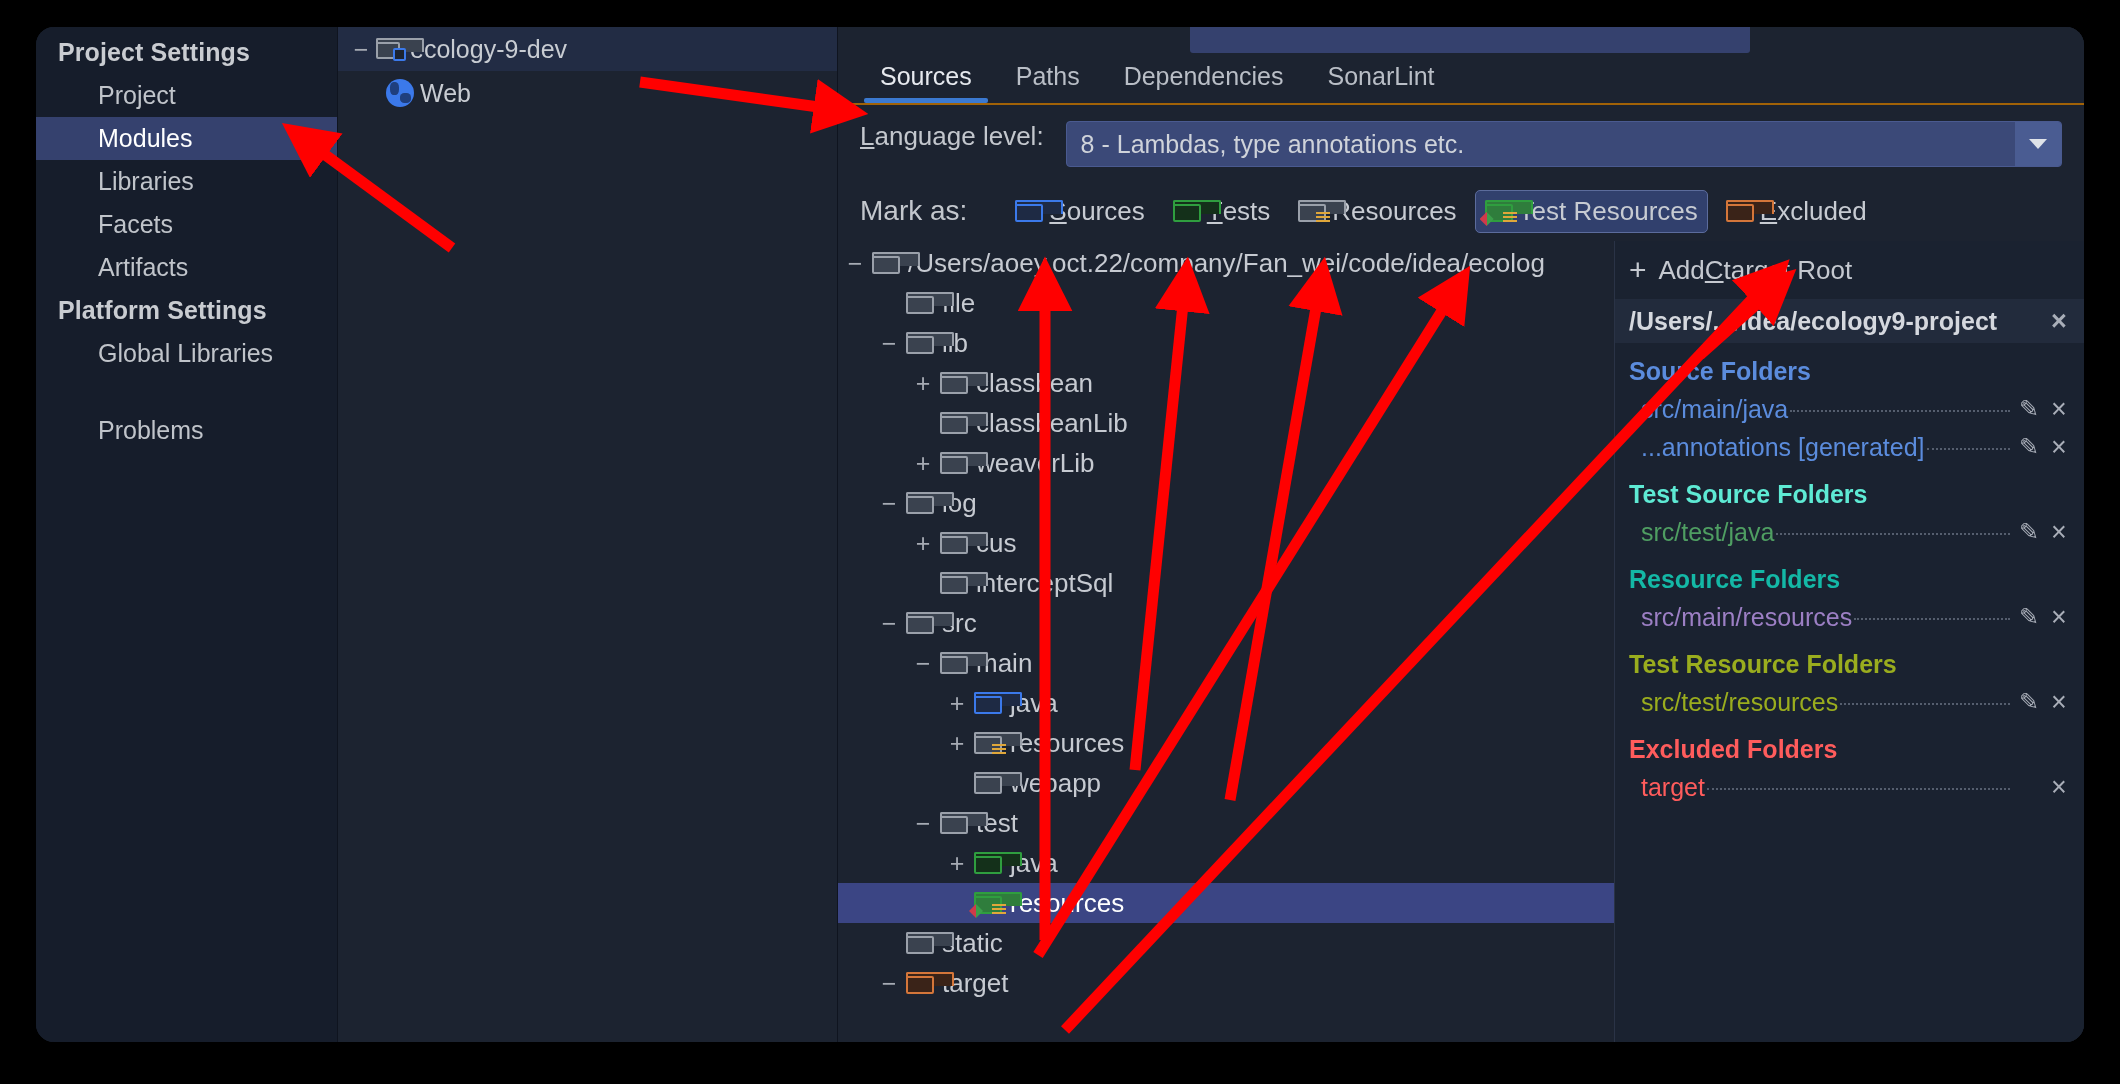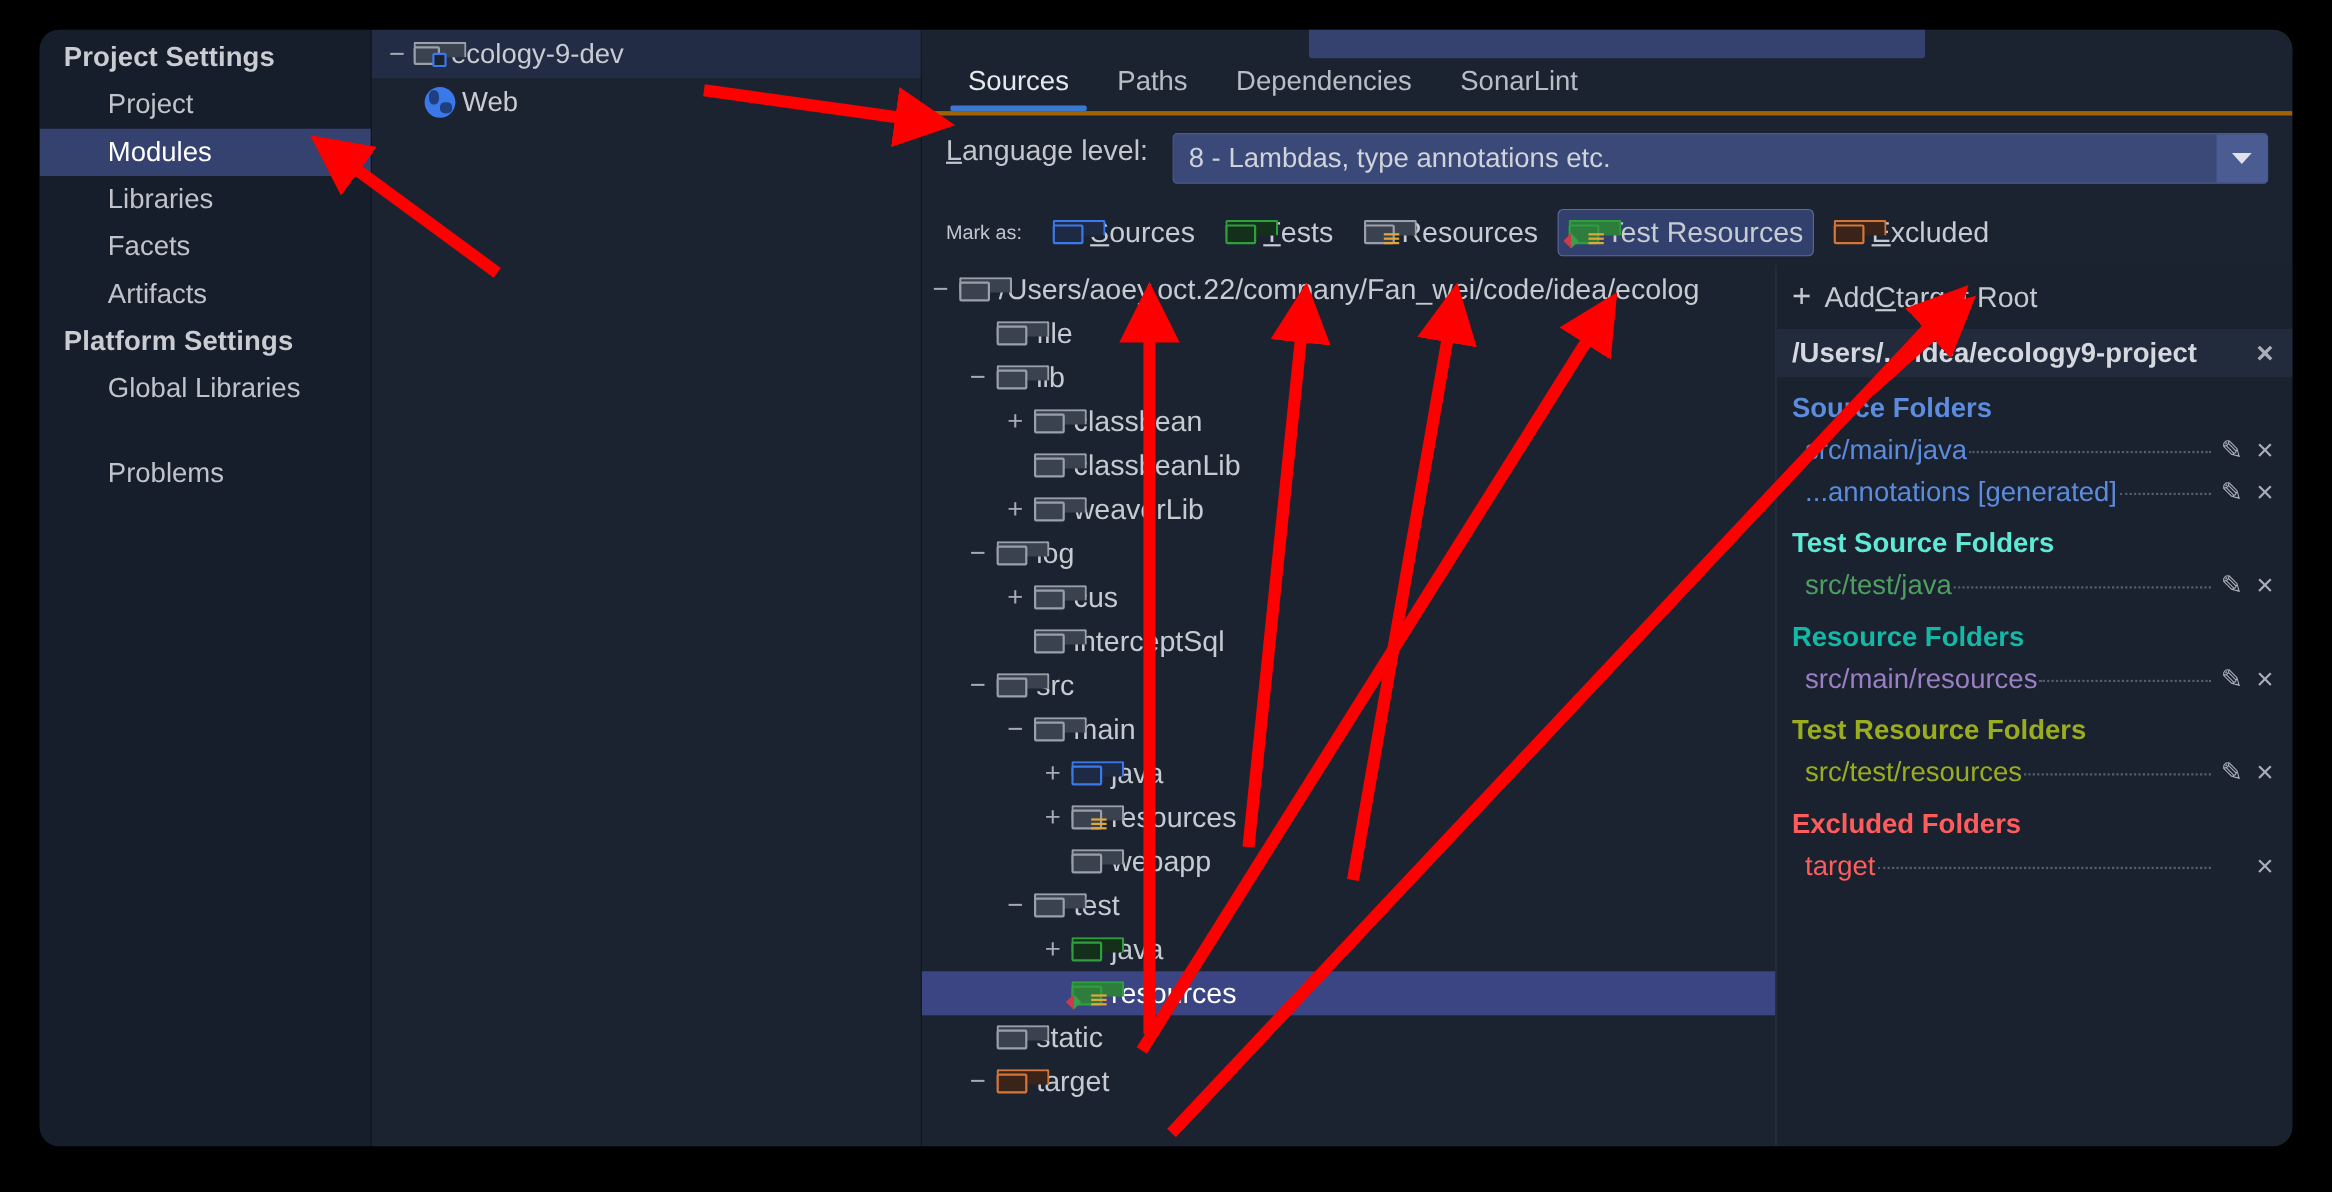--- a/index.html
+++ b/index.html
@@ -83,21 +83,21 @@
     width: 560px; height: 34px;
     background: #35416e;
     border-radius: 3px;
   }
 
   
   .tabs {
     display: flex; align-items: flex-end;
     padding-left: 20px;
     height: 54px;
-    border-bottom: 4px solid #a16207;
+    border-bottom: 2px solid #a16207;
   }
   .tab {
     font-size: 25px; color: #b9bec6;
     padding: 0 22px 12px 22px;
     position: relative;
     white-space: nowrap;
   }
   .tab.active { color: #e6e9ee; }
   .tab.active::after {
     content: ""; position: absolute;
@@ -140,21 +140,21 @@
     border-top: 10px solid #dfe3e9;
     display: block;
   }
 
   
   .markas-row {
     display: flex; align-items: center;
     padding: 14px 22px 12px 22px;
     height: 62px;
   }
-  .markas-label { font-size: 18px; color: #c3c7cd; margin-right: 18px; white-space: nowrap; }
+  .markas-label { font-size: 28px; color: #c3c7cd; margin-right: 38px; white-space: nowrap; }
   .mark-btn {
     display: flex; align-items: center;
     font-size: 26px; color: #c7cbd2;
     padding: 5px 9px; margin-right: 8px;
     border-radius: 5px;
     white-space: nowrap;
     border: 1px solid transparent;
   }
   .mark-btn.selected {
     background: #31406d;

